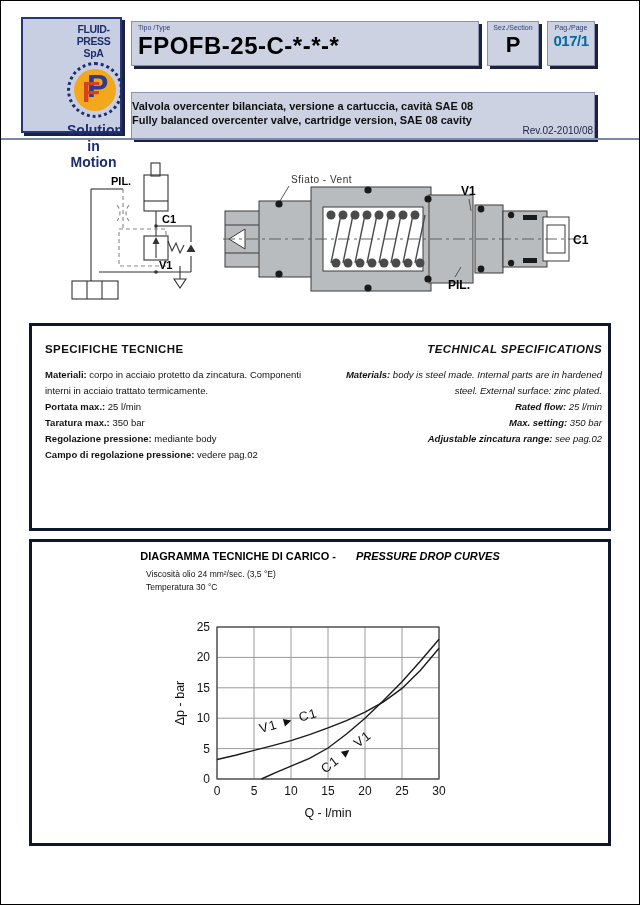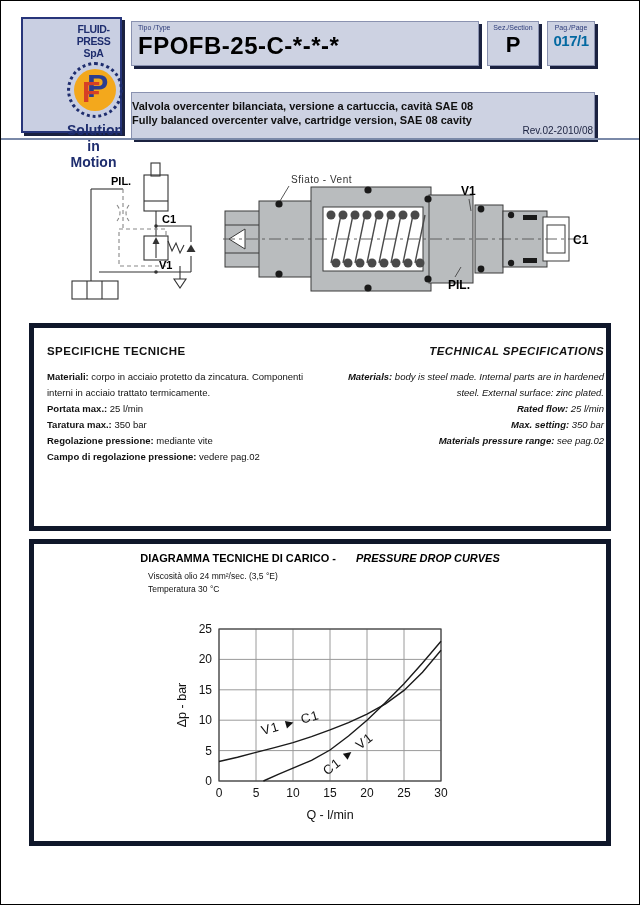--- a/index.html
+++ b/index.html
@@ -41,21 +41,21 @@
   .sect .win{fill:#fff;stroke:#3a3a3a;stroke-width:1;}
   .sect .oring{fill:#1a1a1a;stroke:none;}
   .sect .coil{fill:#4a4a4a;stroke:none;}
   .sect .wire{stroke:#4a4a4a;stroke-width:1.4;fill:none;}
   .sect .cline{stroke:#555;stroke-width:0.9;stroke-dasharray:12 4 3 4;}
   .sect .lead{stroke:#444;stroke-width:0.9;}
   .sect text{fill:#000;font:bold 12px "Liberation Sans",sans-serif;}
   .sect text.vent{font:10px "Liberation Sans",sans-serif;fill:#333;letter-spacing:0.5px;}
 
   
-  .panel{position:absolute;left:28px;width:582px;border:5px solid #0f172a;box-sizing:border-box;background:#fff;}
+  .panel{position:absolute;left:28px;width:582px;border:3px solid #0f172a;box-sizing:border-box;background:#fff;}
   .spec-panel{top:322px;height:208px;}
   .chart-panel{top:538px;height:307px;}
   .spec-col{position:absolute;top:14px;width:268px;font-size:9.5px;color:#111;line-height:1.7;}
   .spec-col.it{left:13px;}
   .spec-col.en{left:292px;width:278px;font-style:italic;text-align:right;}
   .spec-title{font-size:11.5px;font-weight:bold;letter-spacing:0.4px;margin-bottom:7px;}
   .srow b{font-weight:bold;}
 
   
   .chart-title{position:absolute;left:0;top:8px;width:100%;text-align:center;font-size:11px;font-weight:bold;color:#000;}
@@ -212,29 +212,29 @@
     <text x="225" y="130">PIL.</text>
     <line class="lead" x1="232" y1="118" x2="238" y2="108"></line>
   </svg>
 
   <div class="panel spec-panel">
     <div class="spec-col it">
       <div class="spec-title">SPECIFICHE TECNICHE</div>
       <div class="srow"><b>Materiali:</b><span> corpo in acciaio protetto da zincatura. Componenti interni in acciaio trattato termicamente.</span></div>
       <div class="srow"><b>Portata max.:</b><span> 25 l/min</span></div>
       <div class="srow"><b>Taratura max.:</b><span> 350 bar</span></div>
-      <div class="srow"><b>Regolazione pressione:</b><span> mediante vite</span></div>
+      <div class="srow"><b>Regolazione pressione:</b><span> mediante body</span></div>
       <div class="srow"><b>Campo di regolazione pressione:</b><span> vedere pag.02</span></div>
     </div>
     <div class="spec-col en">
       <div class="spec-title">TECHNICAL SPECIFICATIONS</div>
       <div class="srow"><b>Materials:</b><span> body is steel made. Internal parts are in hardened steel. External surface: zinc plated.</span></div>
       <div class="srow"><b>Rated flow:</b><span> 25 l/min</span></div>
       <div class="srow"><b>Max. setting:</b><span> 350 bar</span></div>
-      <div class="srow"><b>Materials pressure range:</b><span> see pag.02</span></div>
+      <div class="srow"><b>Adjustable zincatura range:</b><span> see pag.02</span></div>
     </div>
   </div>
 
   <div class="panel chart-panel">
     <div class="chart-title">
       <span>DIAGRAMMA TECNICHE DI CARICO -</span><span class="en">PRESSURE DROP CURVES</span>
     </div>
     <div class="cond it">
       <div>Viscosità olio 24 mm²/sec. (3,5 °E)</div>
       <div>Temperatura 30 °C</div>

